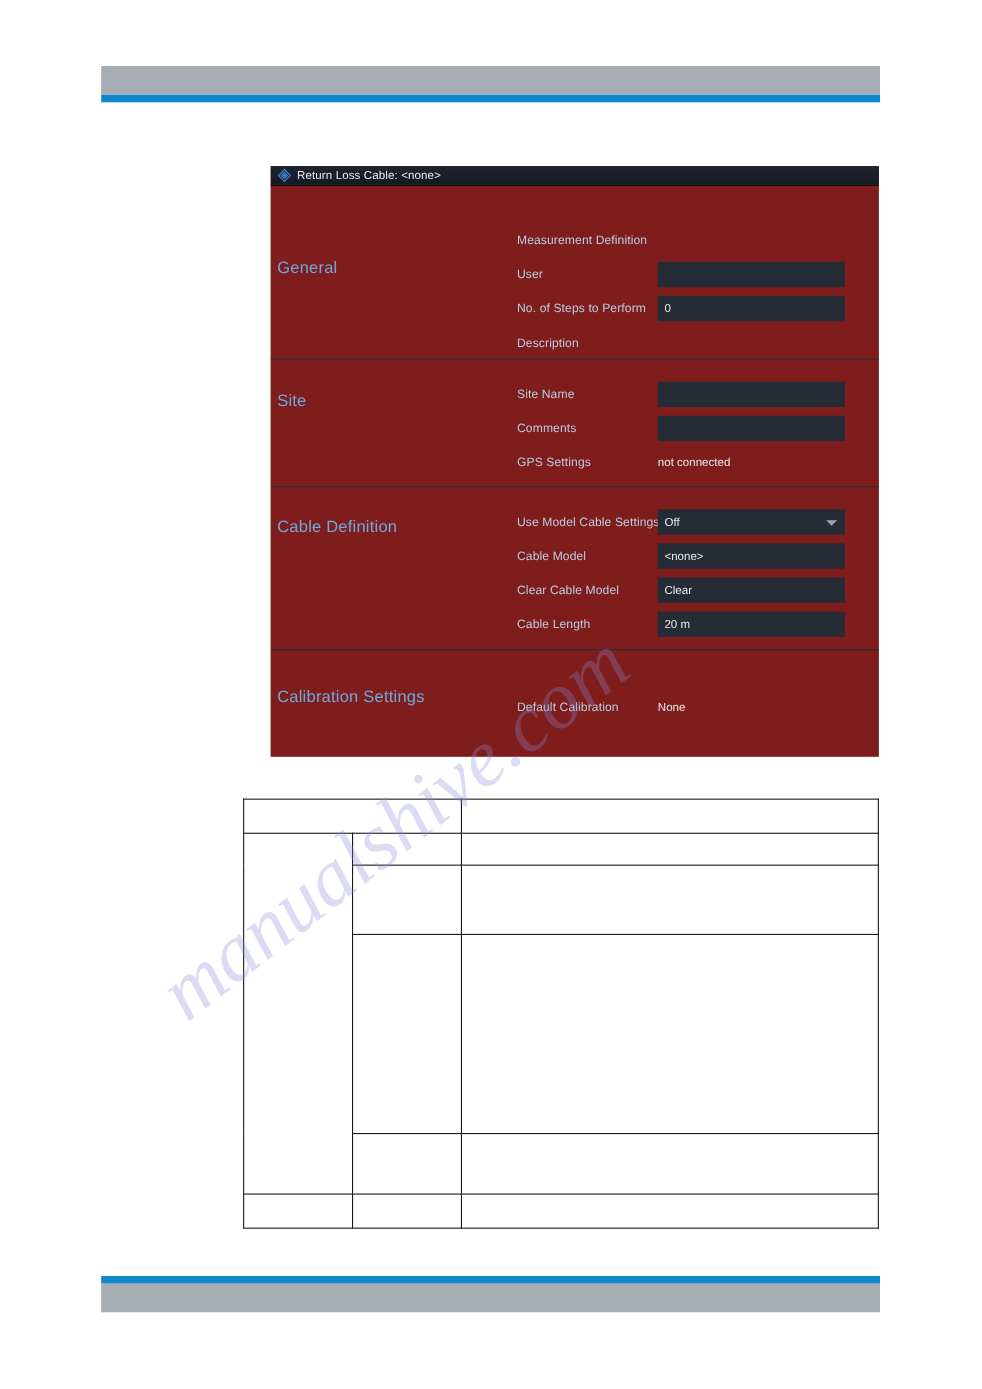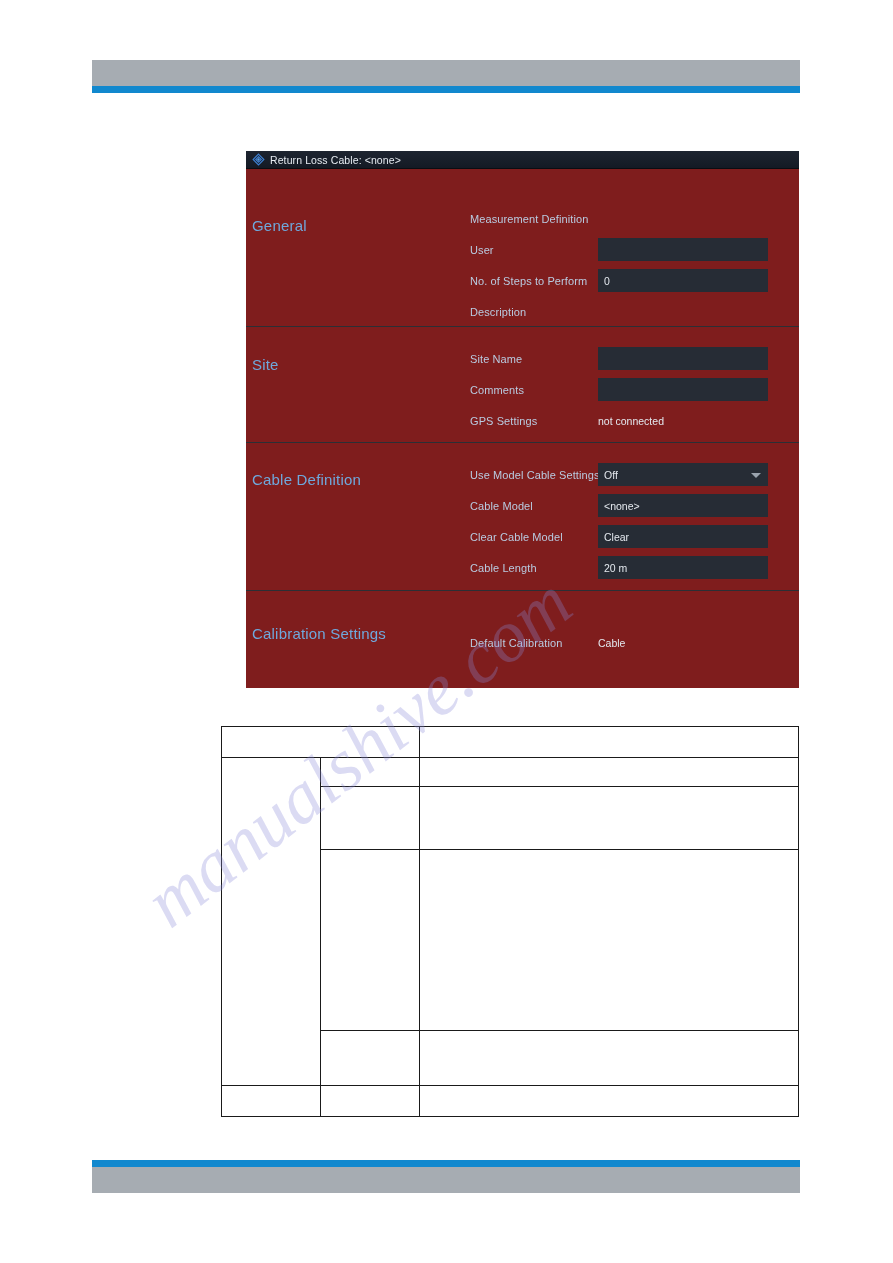--- a/index.html
+++ b/index.html
@@ -134,21 +134,21 @@
     border-right: 5px solid transparent;
     border-top: 5px solid #9aa3ae;
   }
 
   
   #section-general     { height: 158px; padding-top: 34px; }
   #section-site        { height: 116px; padding-top: 16px; }
   #section-cable       { height: 148px; padding-top: 16px; }
   #section-calibration { height: 72px;  padding-top: 36px; }
 
-  #section-general     .section-heading { top: 48px; text-align: right; }
+  #section-general     .section-heading { top: 66px; text-align: right; }
   #section-site        .section-heading { top: 29px; }
   #section-cable       .section-heading { top: 28px; }
   #section-calibration .section-heading { top: 34px; }
 
   
   #reference-table {
     position: absolute;
     left: 221px;
     top: 726px;
     width: 578px;
@@ -265,21 +265,21 @@
         <div class="row-field">20 m</div>
       </div>
     </div>
   </div>
 
   <div class="section" id="section-calibration">
     <div class="section-heading">Calibration Settings</div>
     <div class="rows">
       <div class="row">
         <div class="row-label">Default Calibration</div>
-        <div class="row-field plain">Cable</div>
+        <div class="row-field plain">None</div>
       </div>
 
     </div>
   </div>
 
 </div>
 
 <table id="reference-table">
   <tbody>
       <tr>

